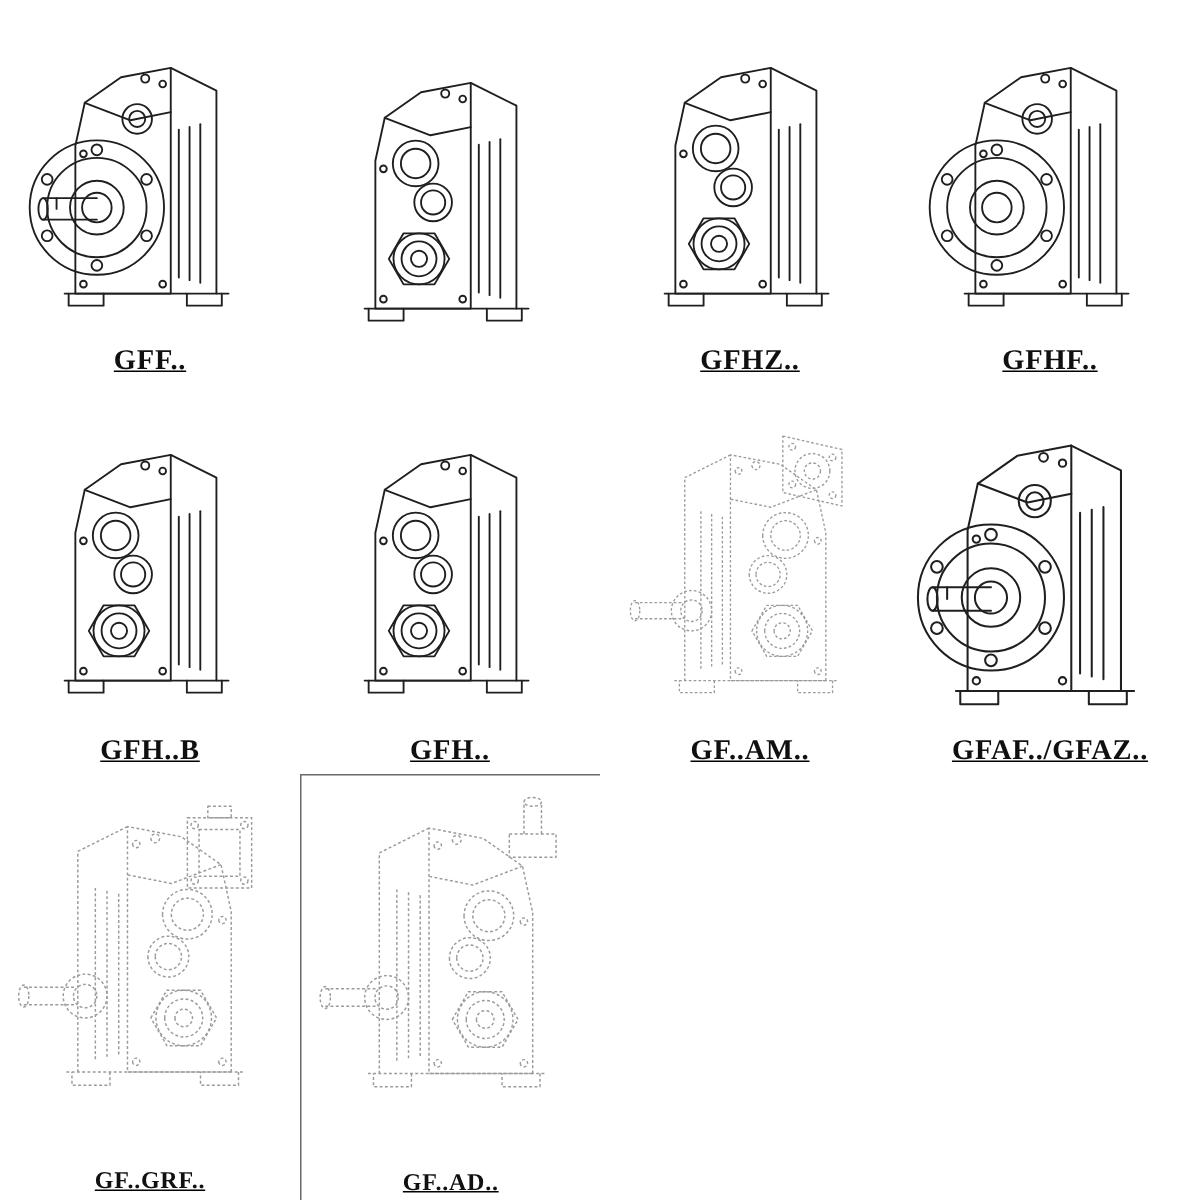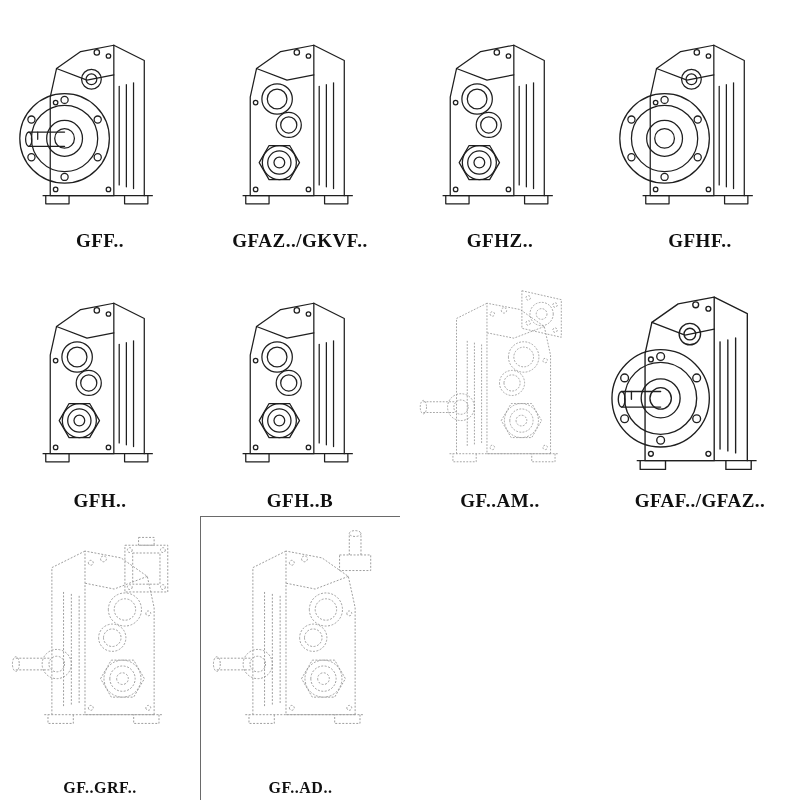--- a/index.html
+++ b/index.html
@@ -2,21 +2,21 @@
 <html><head>
 <meta charset="utf-8">
 <style>
   * { margin:0; padding:0; box-sizing:border-box; }
   html, body { width:800px; height:800px; background:#ffffff; overflow:hidden;
                font-family:"Liberation Serif","DejaVu Serif",serif; }
   .catalog { display:grid; width:800px; height:800px;
              grid-template-columns:repeat(4,200px);
              grid-template-rows:256px 260px 284px; }
   .cell { display:flex; flex-direction:column; align-items:center;
-          justify-content:center; padding-bottom:4px; overflow:hidden; }
+          justify-content:space-between; padding-bottom:4px; overflow:hidden;text-decoration:underline; }
   .art { flex:1 1 auto; display:flex; align-items:center; justify-content:center; width:100%; }
   svg.art-svg { height:206px; }
   .cell-tall svg.art-svg { height:224px; }
   .solid   { stroke:#1f1f1f; fill:none; stroke-width:1.4; stroke-linejoin:round; stroke-linecap:round; }
   .phantom { stroke:#9b9b9b; fill:none; stroke-width:1;   stroke-dasharray:2 1.6; stroke-linejoin:round; }
   .label { font-weight:700; font-size:19px; color:#101010; text-align:center;
            line-height:1.1; white-space:nowrap; letter-spacing:0.5px; }
   .label-lg { font-size:16px;margin-top:39px; }
   .boxed { border-left:1.5px solid #6a6a6a; border-top:1.5px solid #6a6a6a; }
   .defs-holder { position:absolute; width:0; height:0; }
@@ -136,21 +136,20 @@
     <figcaption class="label">GFF..</figcaption>
   </figure>
 
   <figure class="cell">
     <div class="art">
       <svg class="art-svg solid" viewBox="0 0 184 230">
         <use href="#sym-body"></use>
           <use href="#sym-bores"></use>
       </svg>
     </div>
-    <figcaption class="label">GFAZ../GKVF..</figcaption>
   </figure>
 
   <figure class="cell">
     <div class="art">
       <svg class="art-svg solid" viewBox="0 0 184 230">
         <use href="#sym-body"></use>
           <use href="#sym-bores"></use>
       </svg>
     </div>
     <figcaption class="label">GFHZ..</figcaption>
@@ -167,31 +166,31 @@
     <figcaption class="label">GFHF..</figcaption>
   </figure>
 
   <figure class="cell">
     <div class="art">
       <svg class="art-svg solid" viewBox="0 0 184 230">
         <use href="#sym-body"></use>
           <use href="#sym-bores"></use>
       </svg>
     </div>
+    <figcaption class="label">GFH..B</figcaption>
+  </figure>
+
+  <figure class="cell">
+    <div class="art">
+      <svg class="art-svg solid" viewBox="0 0 184 230">
+        <use href="#sym-body"></use>
+          <use href="#sym-bores"></use>
+      </svg>
+    </div>
     <figcaption class="label">GFH..</figcaption>
-  </figure>
-
-  <figure class="cell">
-    <div class="art">
-      <svg class="art-svg solid" viewBox="0 0 184 230">
-        <use href="#sym-body"></use>
-          <use href="#sym-bores"></use>
-      </svg>
-    </div>
-    <figcaption class="label">GFH..B</figcaption>
   </figure>
 
   <figure class="cell">
     <div class="art">
       <svg class="art-svg phantom" viewBox="0 0 184 230">
         <use href="#sym-phantom-body"></use>
           <use href="#sym-plate"></use>
           <use href="#sym-outshaft"></use>
       </svg>
     </div>

